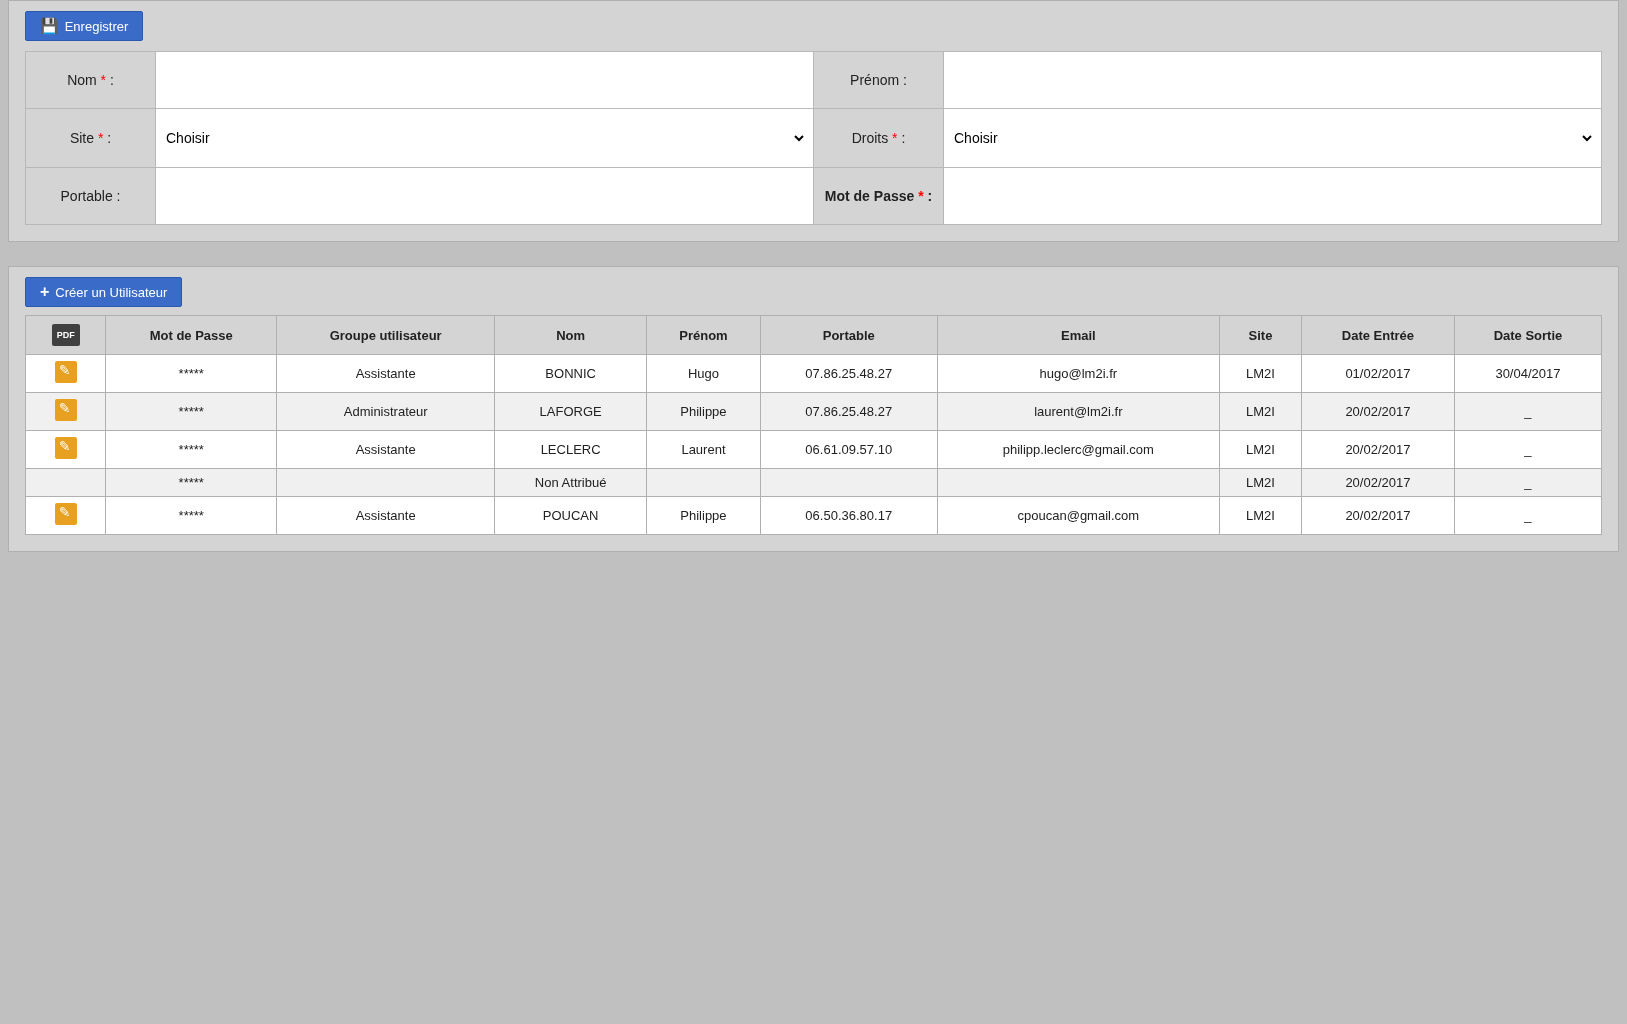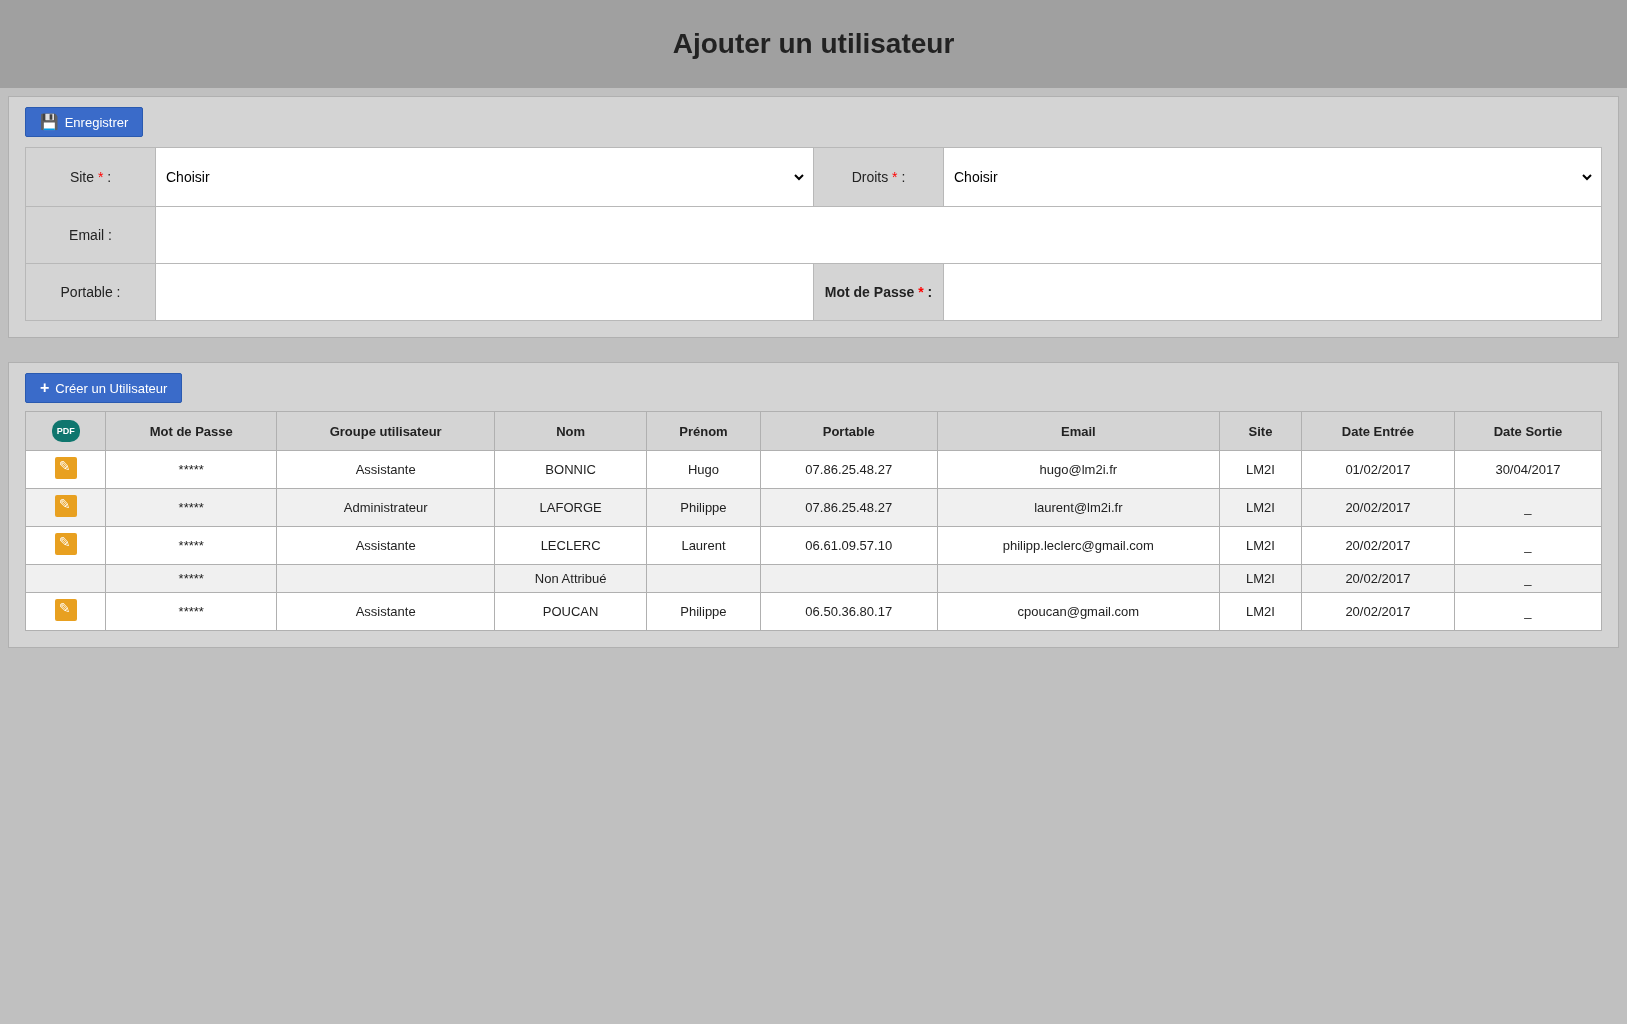--- a/index.html
+++ b/index.html
@@ -149,22 +149,22 @@
       font-size: 14px;
       position: absolute;
       top: 1px;
       left: 4px;
     }
 
     .pdf-icon {
       display: inline-block;
       width: 28px;
       height: 22px;
-      background: #0f766e;
-      border-radius: 10px;
+      background: #404040;
+      border-radius: 2px;
       color: white;
       font-size: 9px;
       font-weight: bold;
       text-align: center;
       line-height: 22px;
     }
 
     .plus-icon {
       font-size: 16px;
       font-weight: bold;
@@ -178,61 +178,64 @@
     .section-gap {
       height: 16px;
       background: #c0c0c0;
     }
   </style>
 </head>
 <body>
 
 <div class="page-wrapper">
 
-  <div class="section-header">
-    <h1>Ajouter un utilisateur</h1>
-  </div>
 
   <div class="form-container">
     <div class="toolbar">
       <button class="btn-save">
         <span style="font-size:15px;">💾</span>
         <span>Enregistrer</span>
       </button>
     </div>
 
     <table class="form-table">
       <tbody>
 
+        <tr>
+          <td class="label-cell">
+            Nom <span class="required">*</span> :
+          </td>
+          <td class="input-cell">
+            <input type="text" style="">
+          </td>
+          <td class="label-cell">Prénom :</td>
+          <td class="input-cell">
+            <input type="text" style="">
+          </td>
+        </tr>
 
         <tr>
           <td class="label-cell">
             Site <span class="required">*</span> :
           </td>
           <td class="input-cell">
             <select>
               <option>Choisir</option>
             </select>
           </td>
           <td class="label-cell">
             Droits <span class="required">*</span> :
           </td>
           <td class="input-cell">
             <select>
               <option>Choisir</option>
             </select>
           </td>
         </tr>
 
-        <tr>
-          <td class="label-cell">Email :</td>
-          <td class="input-cell" colspan="3">
-            <input type="text" style="">
-          </td>
-        </tr>
 
         <tr>
           <td class="label-cell">Portable :</td>
           <td class="input-cell">
             <input type="text" style="">
           </td>
           <td class="label-cell">
             <strong>Mot de Passe <span class="required">*</span> :</strong>
           </td>
           <td class="input-cell">

